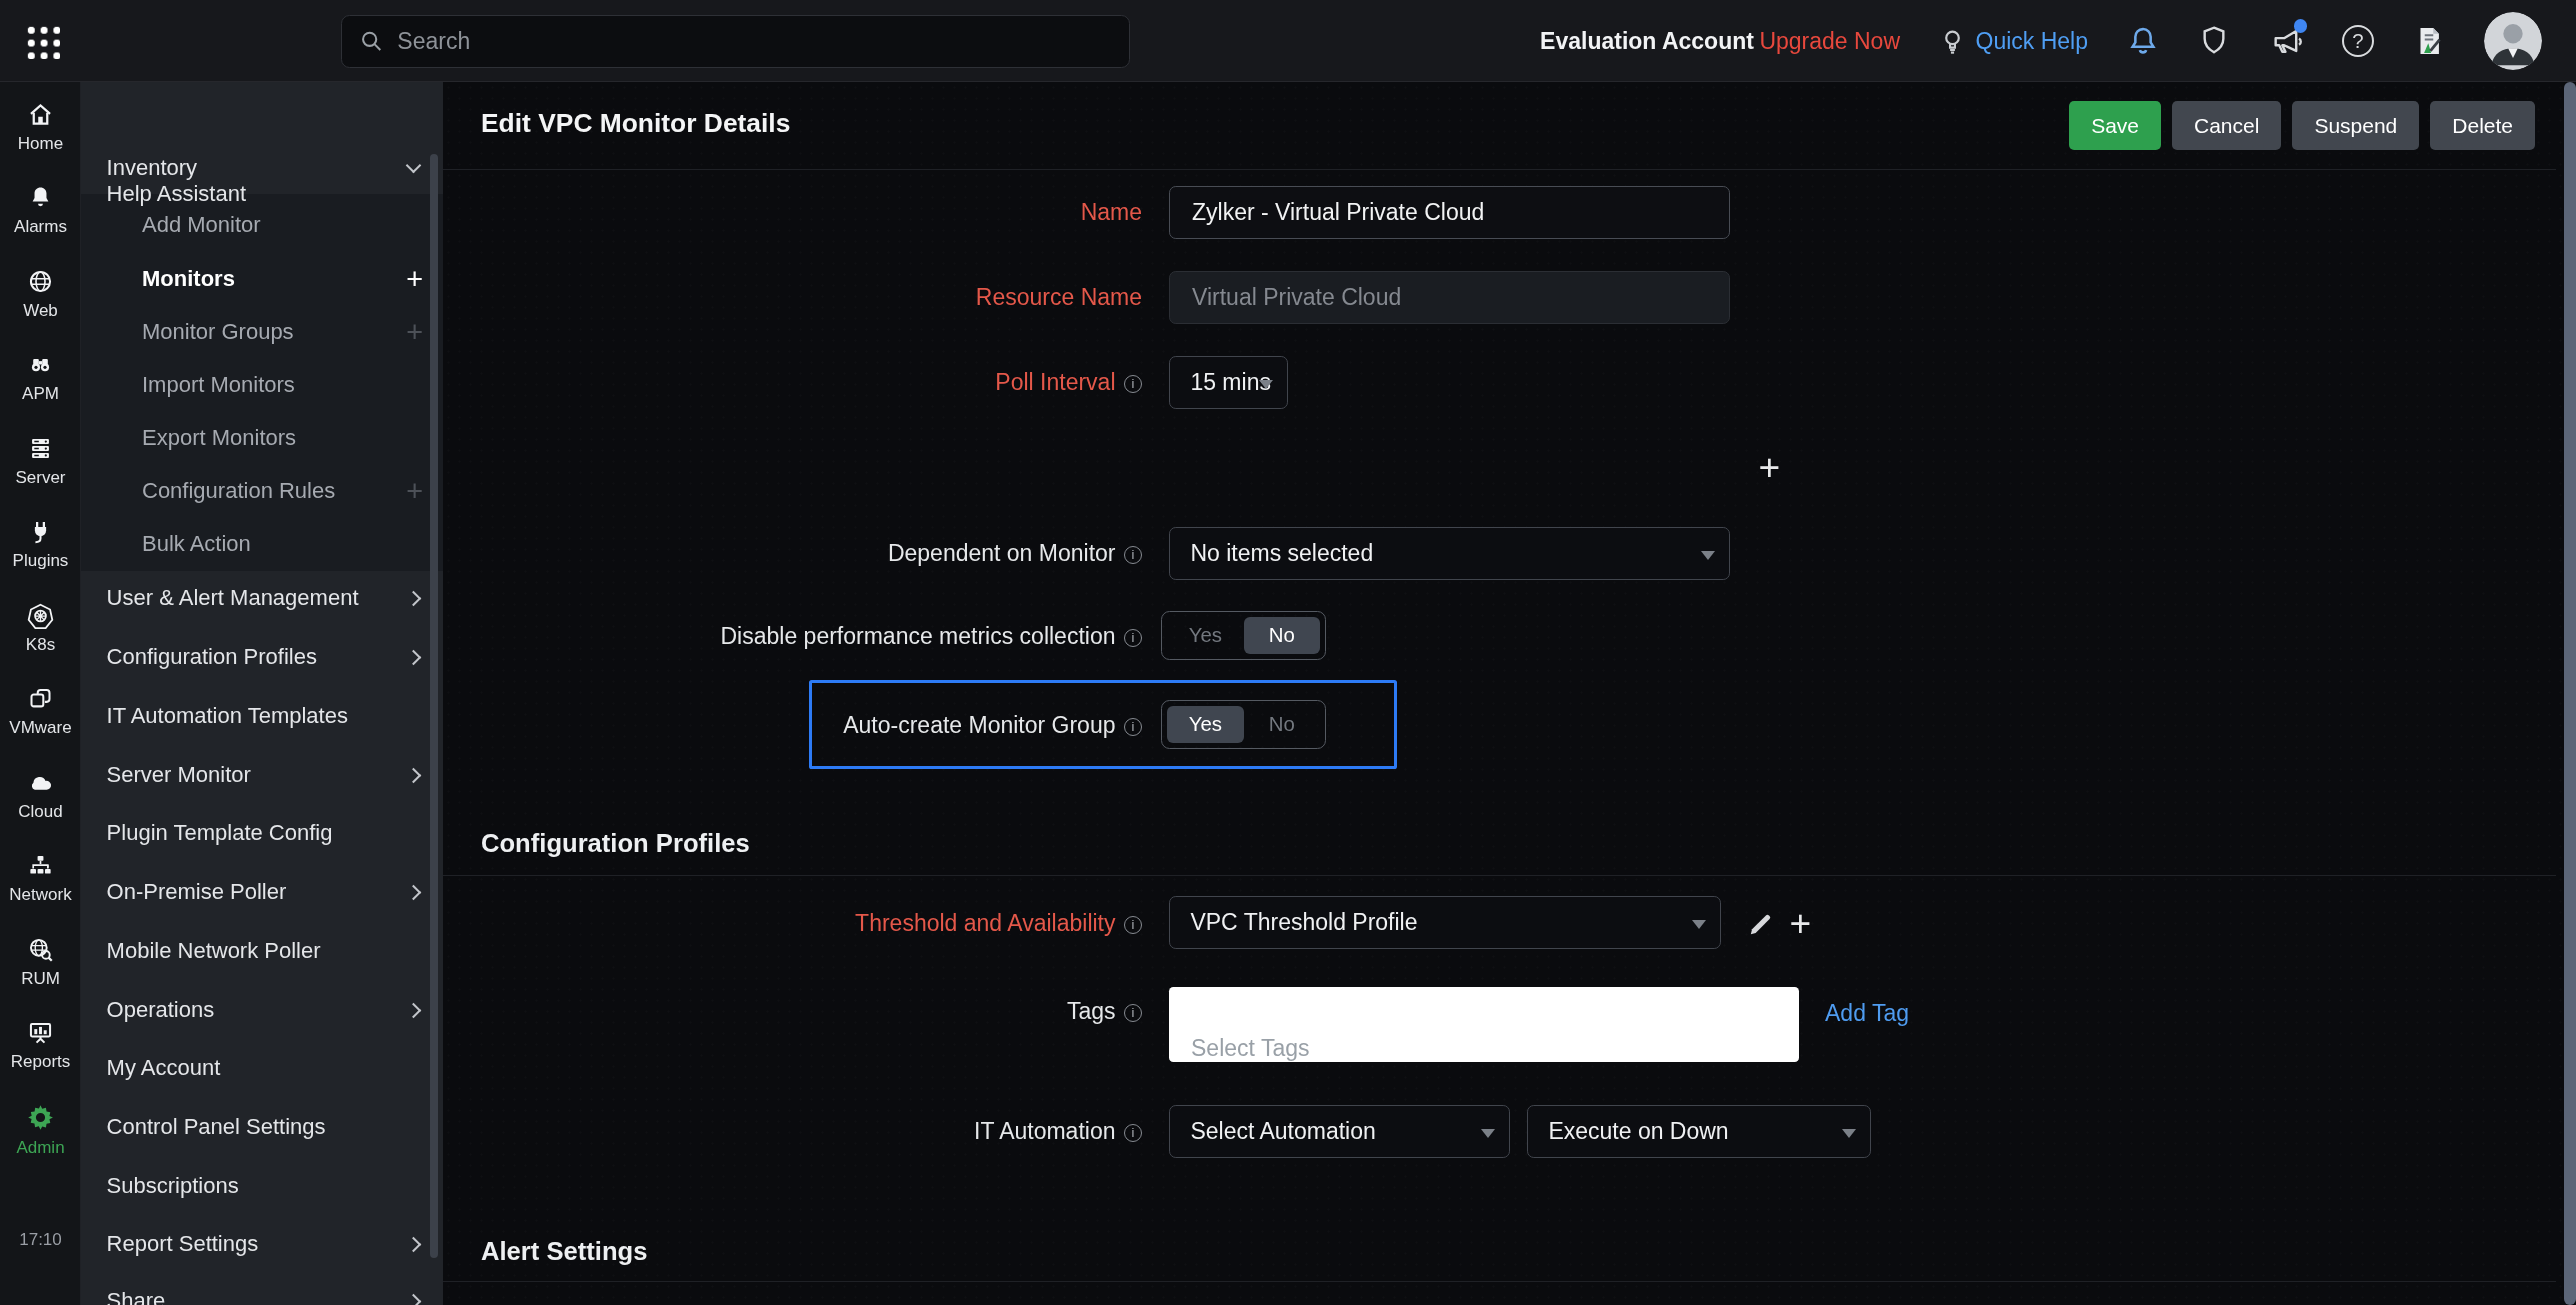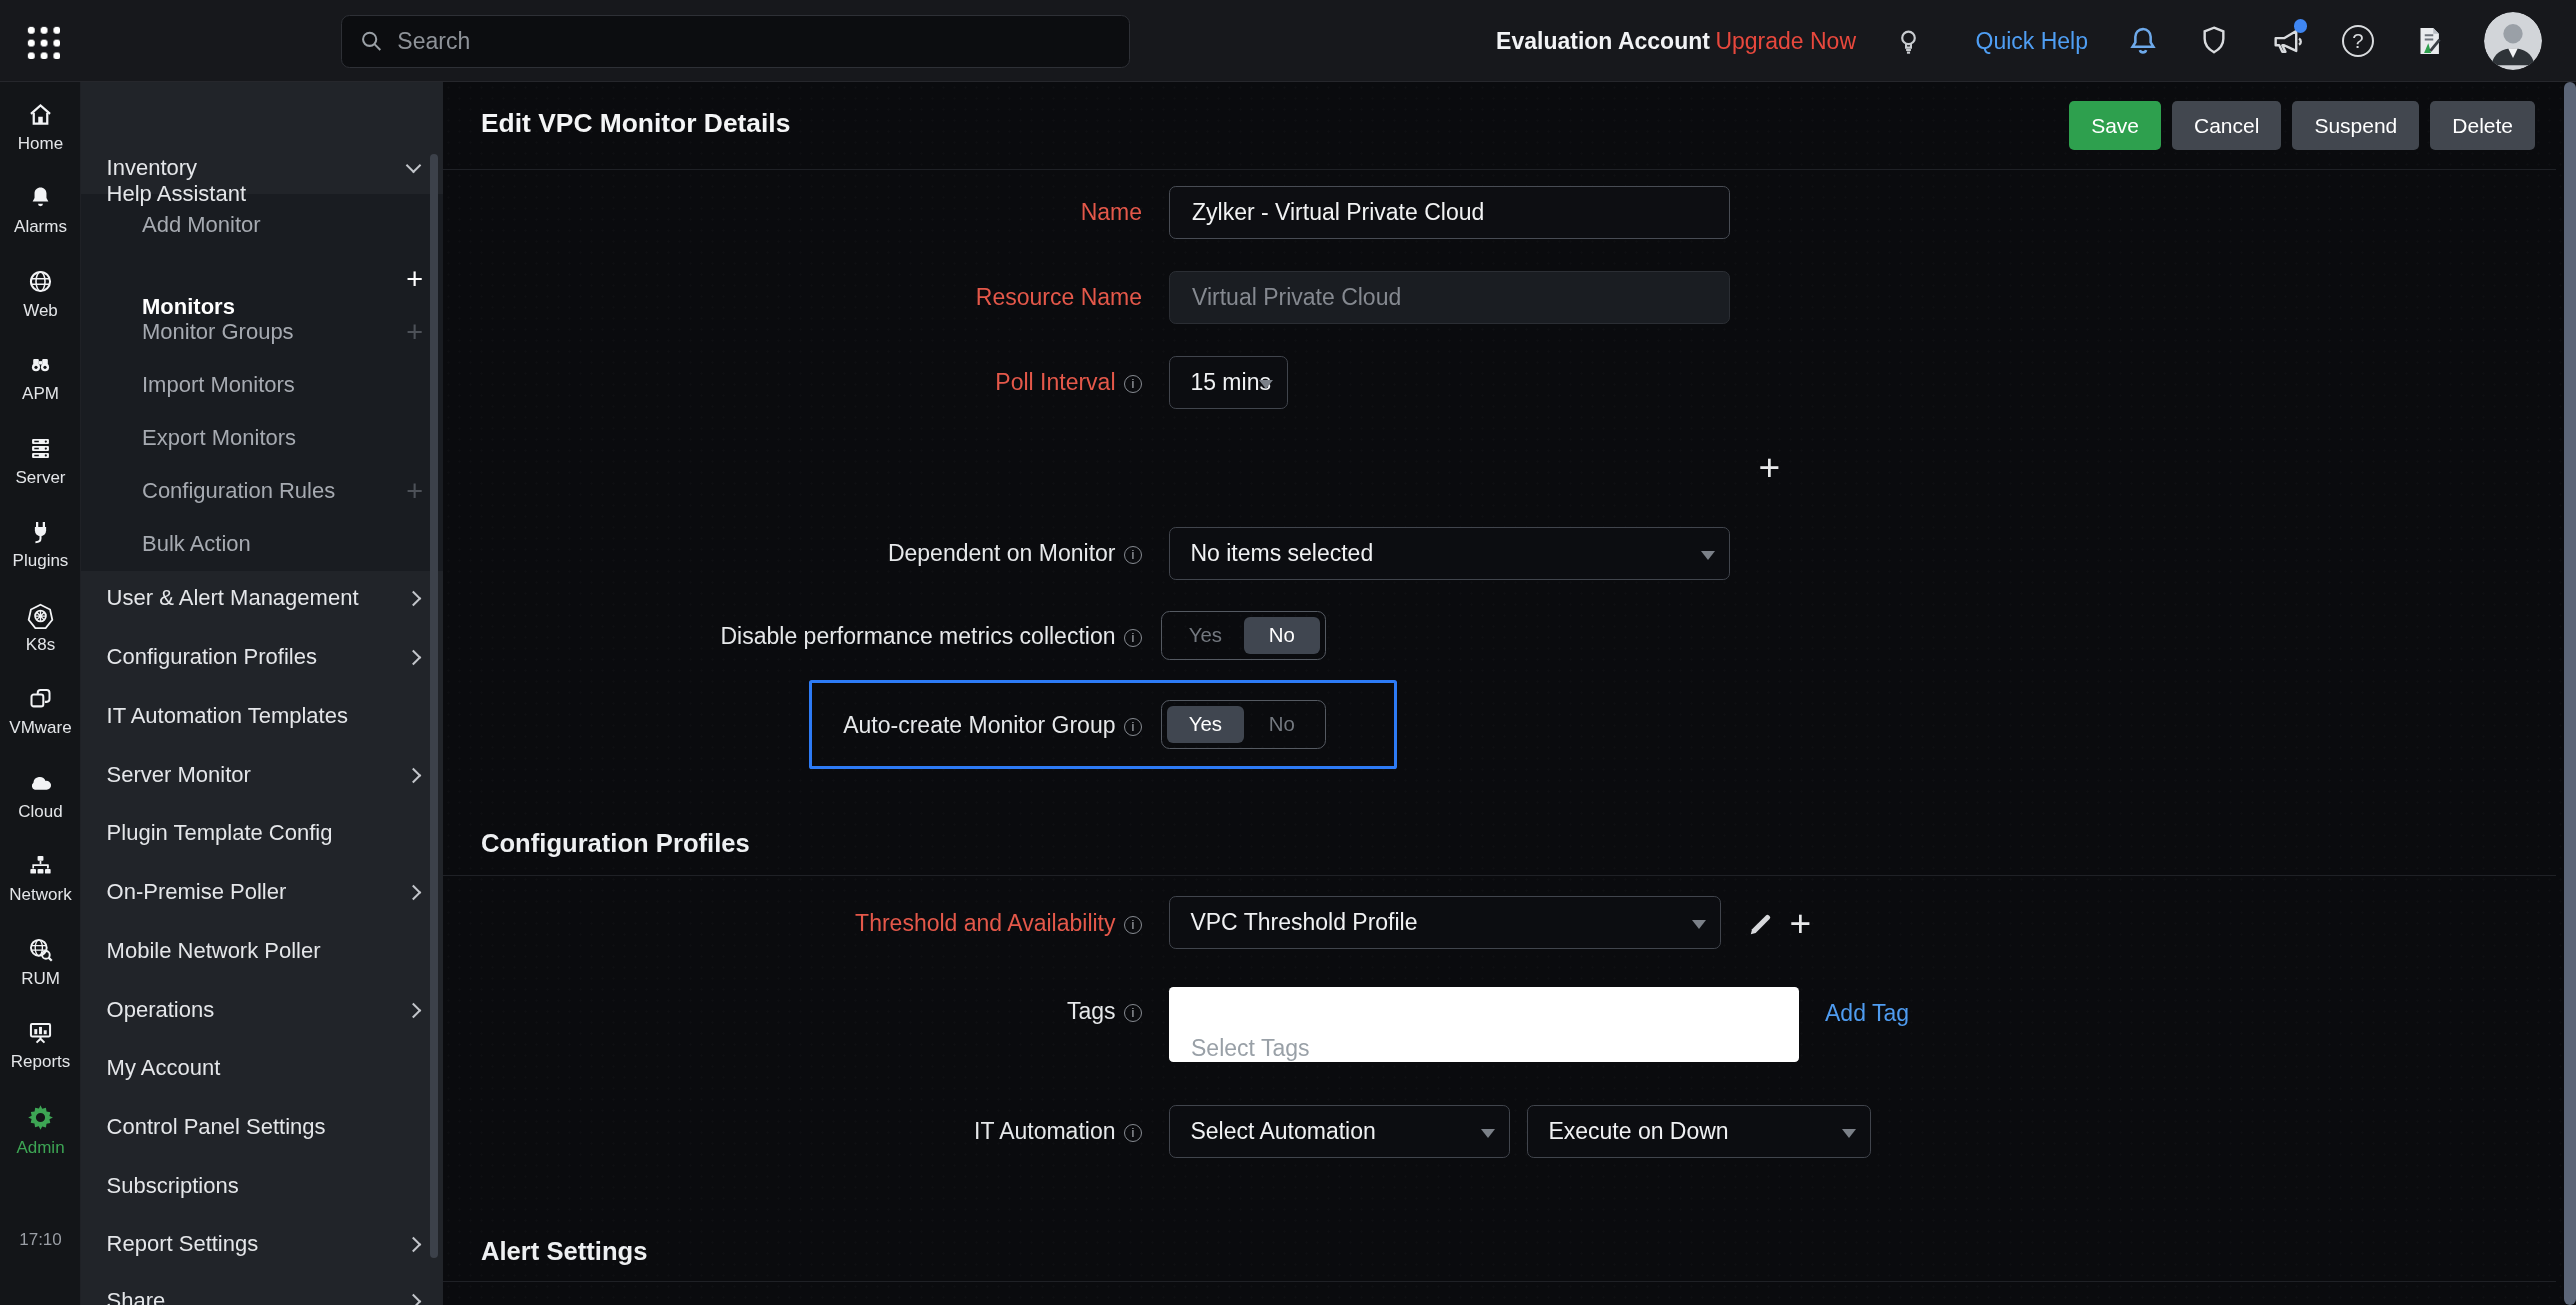--- a/index.html
+++ b/index.html
@@ -15,21 +15,21 @@
     background-size:12.8px 12.8px;background-position:0.9px 0.9px;background-repeat:repeat;cursor:pointer;}
   .search{position:absolute;left:341px;top:14.5px;width:789px;height:53px;background:#0c0d10;
     border:0.9px solid #2e3036;border-radius:8.5px;display:flex;align-items:center;padding:0 17px;}
   .search input{background:transparent;border:none;outline:none;color:#c8cbd0;font-size:23px;
     font-family:"Liberation Sans",sans-serif;width:100%;margin-left:12px;}
   .search input::placeholder{color:#8e9298;}
   .tright{position:absolute;right:34px;top:0;height:82px;display:flex;align-items:center;gap:38px;}
   .acct{font-size:23px;font-weight:bold;color:#f2f3f5;}
   .upgrade{font-size:23px;color:#e8483d;margin-left:1.7px;cursor:pointer;}
   .qhelp{display:flex;align-items:center;gap:8.5px;cursor:pointer;}
-  .qhelp span{color:#4f9ef3;font-size:23px;margin-left:44px;}
+  .qhelp span{color:#4f9ef3;font-size:23px;}
   .ticon{width:34px;height:34px;position:relative;cursor:pointer;display:block;}
   .badge-dot{position:absolute;right:-3.4px;top:-5.1px;width:13.6px;height:13.6px;border-radius:50%;background:#3f86f2;}
   .qmark{width:32px;height:32px;border:2.1px solid #d9dbde;border-radius:50%;color:#d9dbde;
     font-size:20.4px;display:flex;align-items:center;justify-content:center;cursor:pointer;}
   .qmark::before{content:"?";}
   .avatar{width:58px;height:58px;border-radius:50%;overflow:hidden;cursor:pointer;}
 
   
   .rail{position:absolute;left:0;top:82px;width:81px;height:1223px;background:#131518;
     border-right:0.9px solid #1f2126;z-index:20;}
@@ -39,21 +39,21 @@
   .rail-item.admin .rlabel{color:#3da554;}
   .rail-time{position:absolute;left:0;width:81px;text-align:center;color:#9a9ea5;font-size:17px;}
 
   
   .sidebar{position:absolute;left:81px;top:82px;width:362px;height:1223px;background:#212429;
     z-index:10;overflow:hidden;}
   .submenu-bg{position:absolute;left:0;top:112px;width:362px;height:377px;background:#191c21;}
   .srow{position:absolute;left:0;width:362px;height:34px;line-height:34px;cursor:pointer;}
   .slabel{position:absolute;left:25.6px;font-size:22px;color:#e4e6e9;white-space:nowrap;}
   .srow.sub .slabel{left:61px;color:#a6aab1;}
-  .srow.sub.hot .slabel{color:#ffffff;font-weight:bold;margin-top:28px;}
+  .srow.sub.hot .slabel{color:#ffffff;font-weight:bold;}
   .chev{position:absolute;right:24px;top:12px;width:11px;height:11px;border-right:2.1px solid #c2c5ca;
     border-bottom:2.1px solid #c2c5ca;}
   .chev.down{transform:rotate(45deg);top:8.5px;}
   .chev.right{transform:rotate(-45deg);}
   .plus-w{position:absolute;right:20.4px;top:0;font-size:29px;color:#ffffff;font-weight:400;}
   .plus-d{position:absolute;right:20.4px;top:0;font-size:29px;color:#4d5158;font-weight:400;}
   .plus-w::before,.plus-d::before{content:"+";}
   .side-scroll{position:absolute;left:349px;top:72px;width:7.7px;height:1104px;background:#3c414a;border-radius:4.3px;}
 
   

